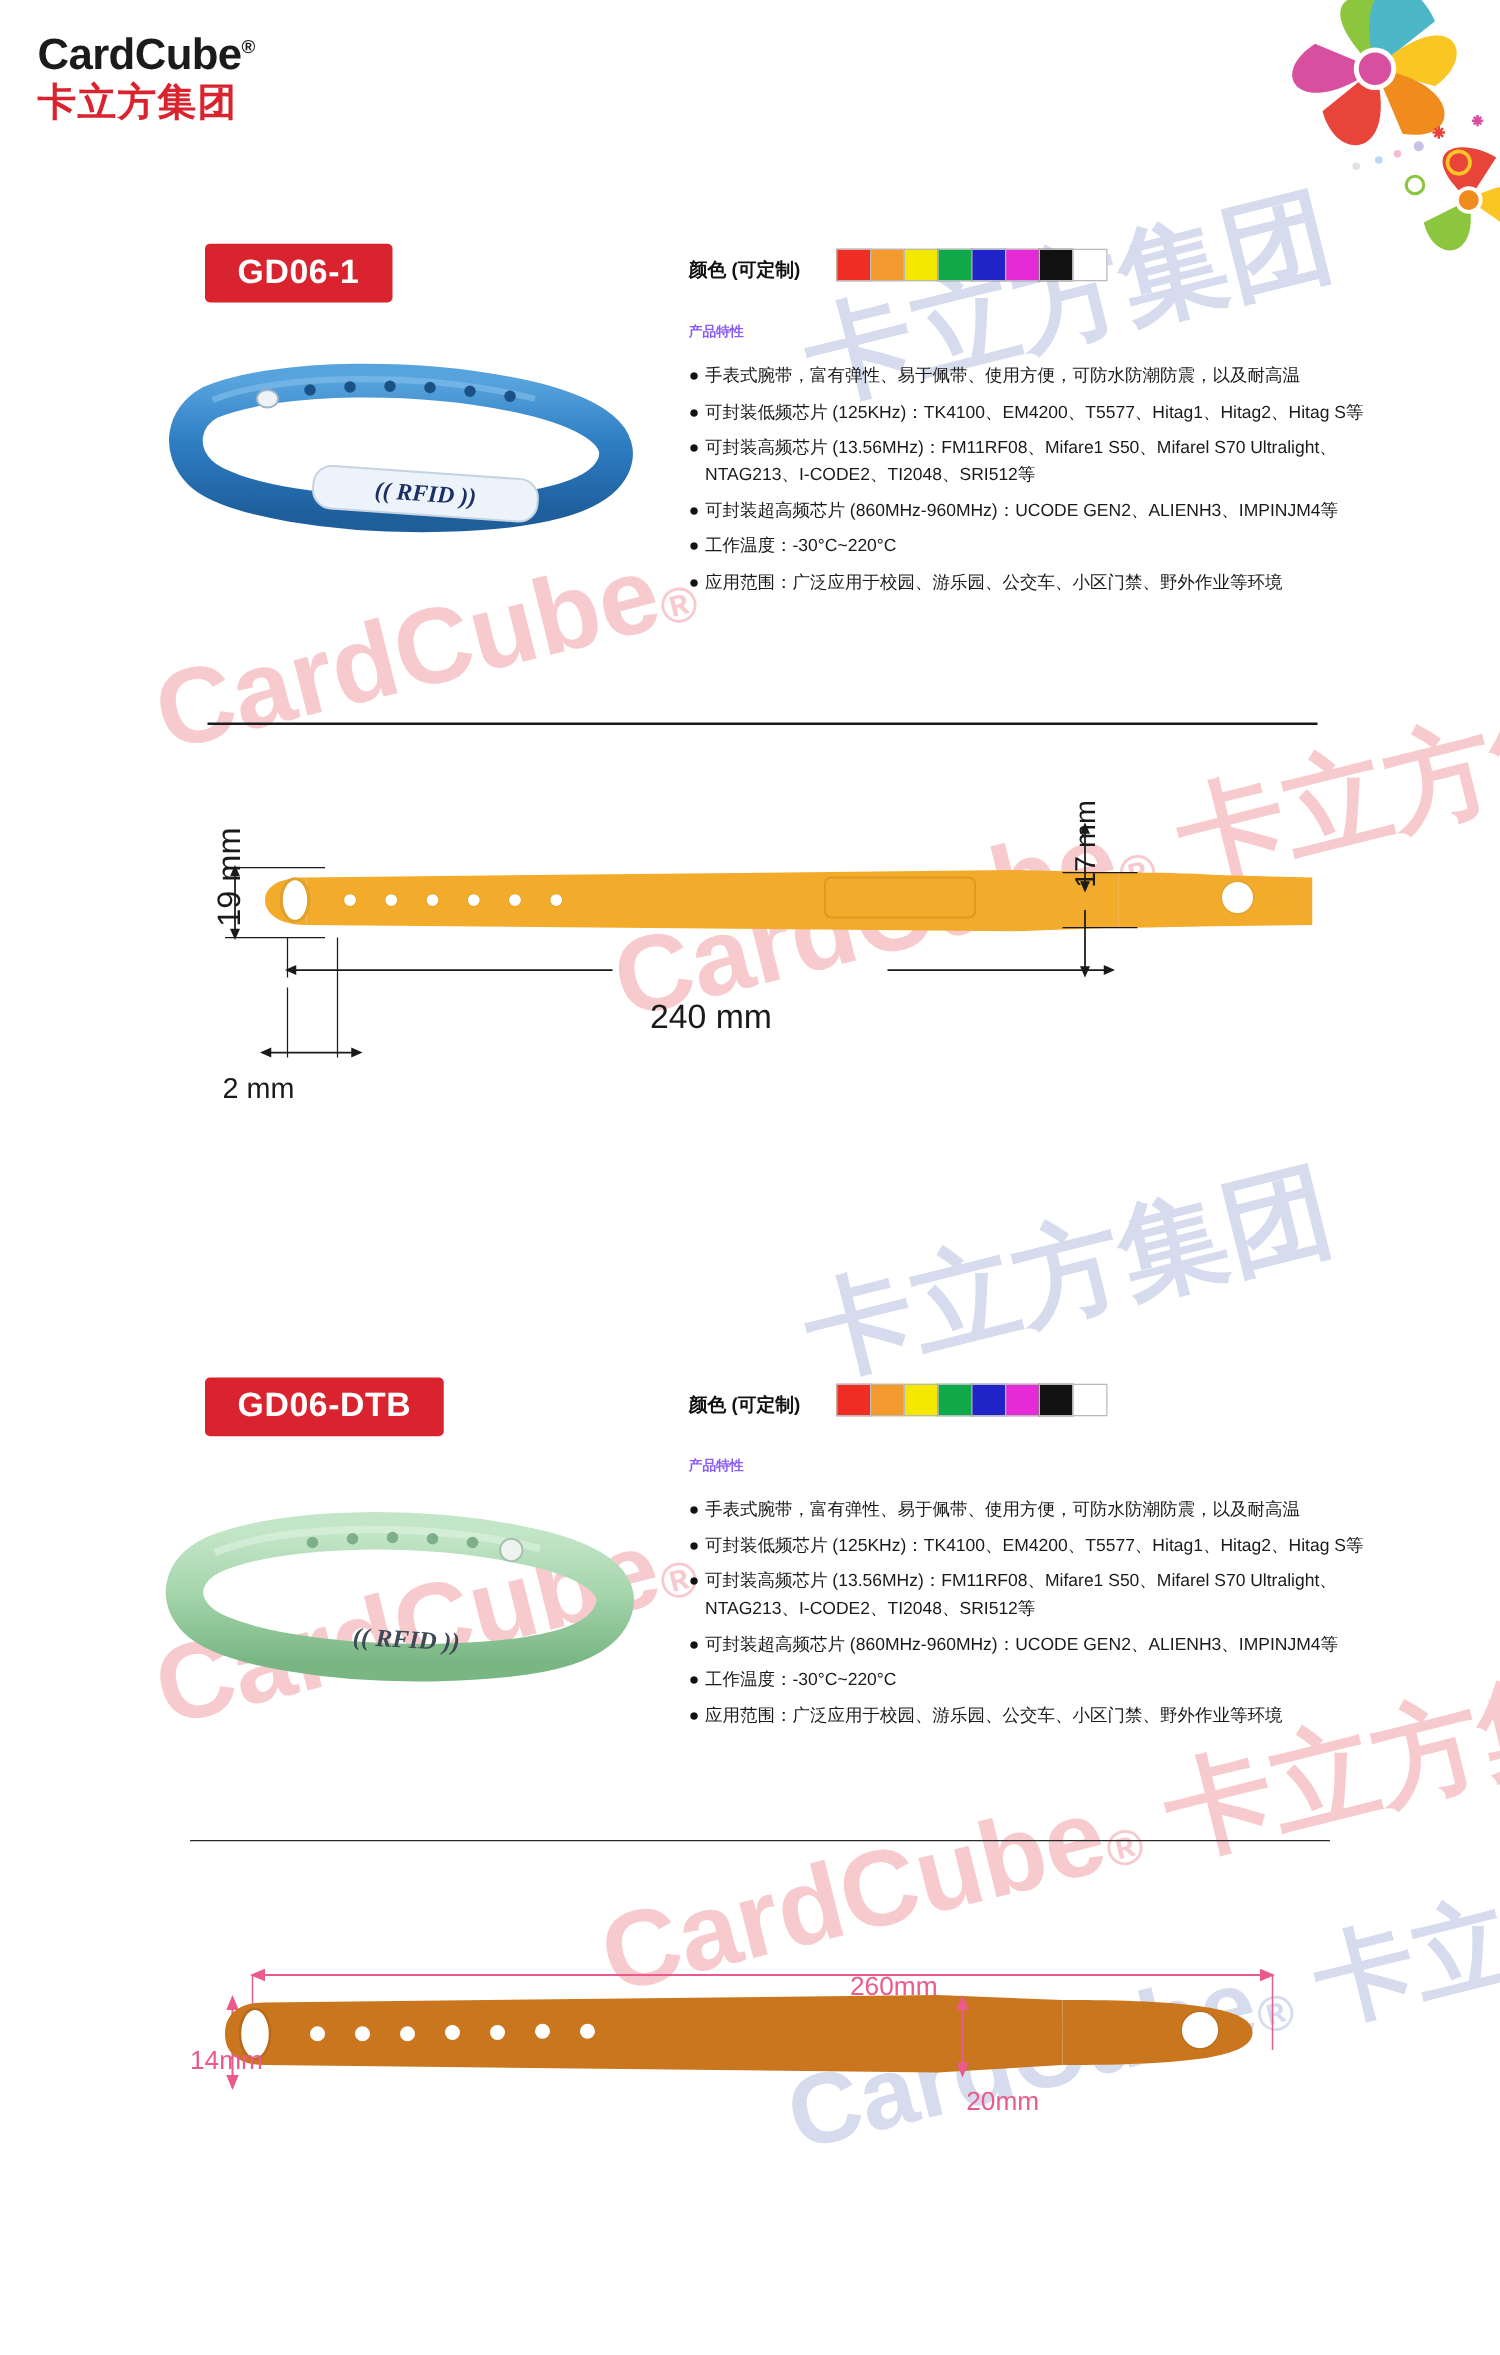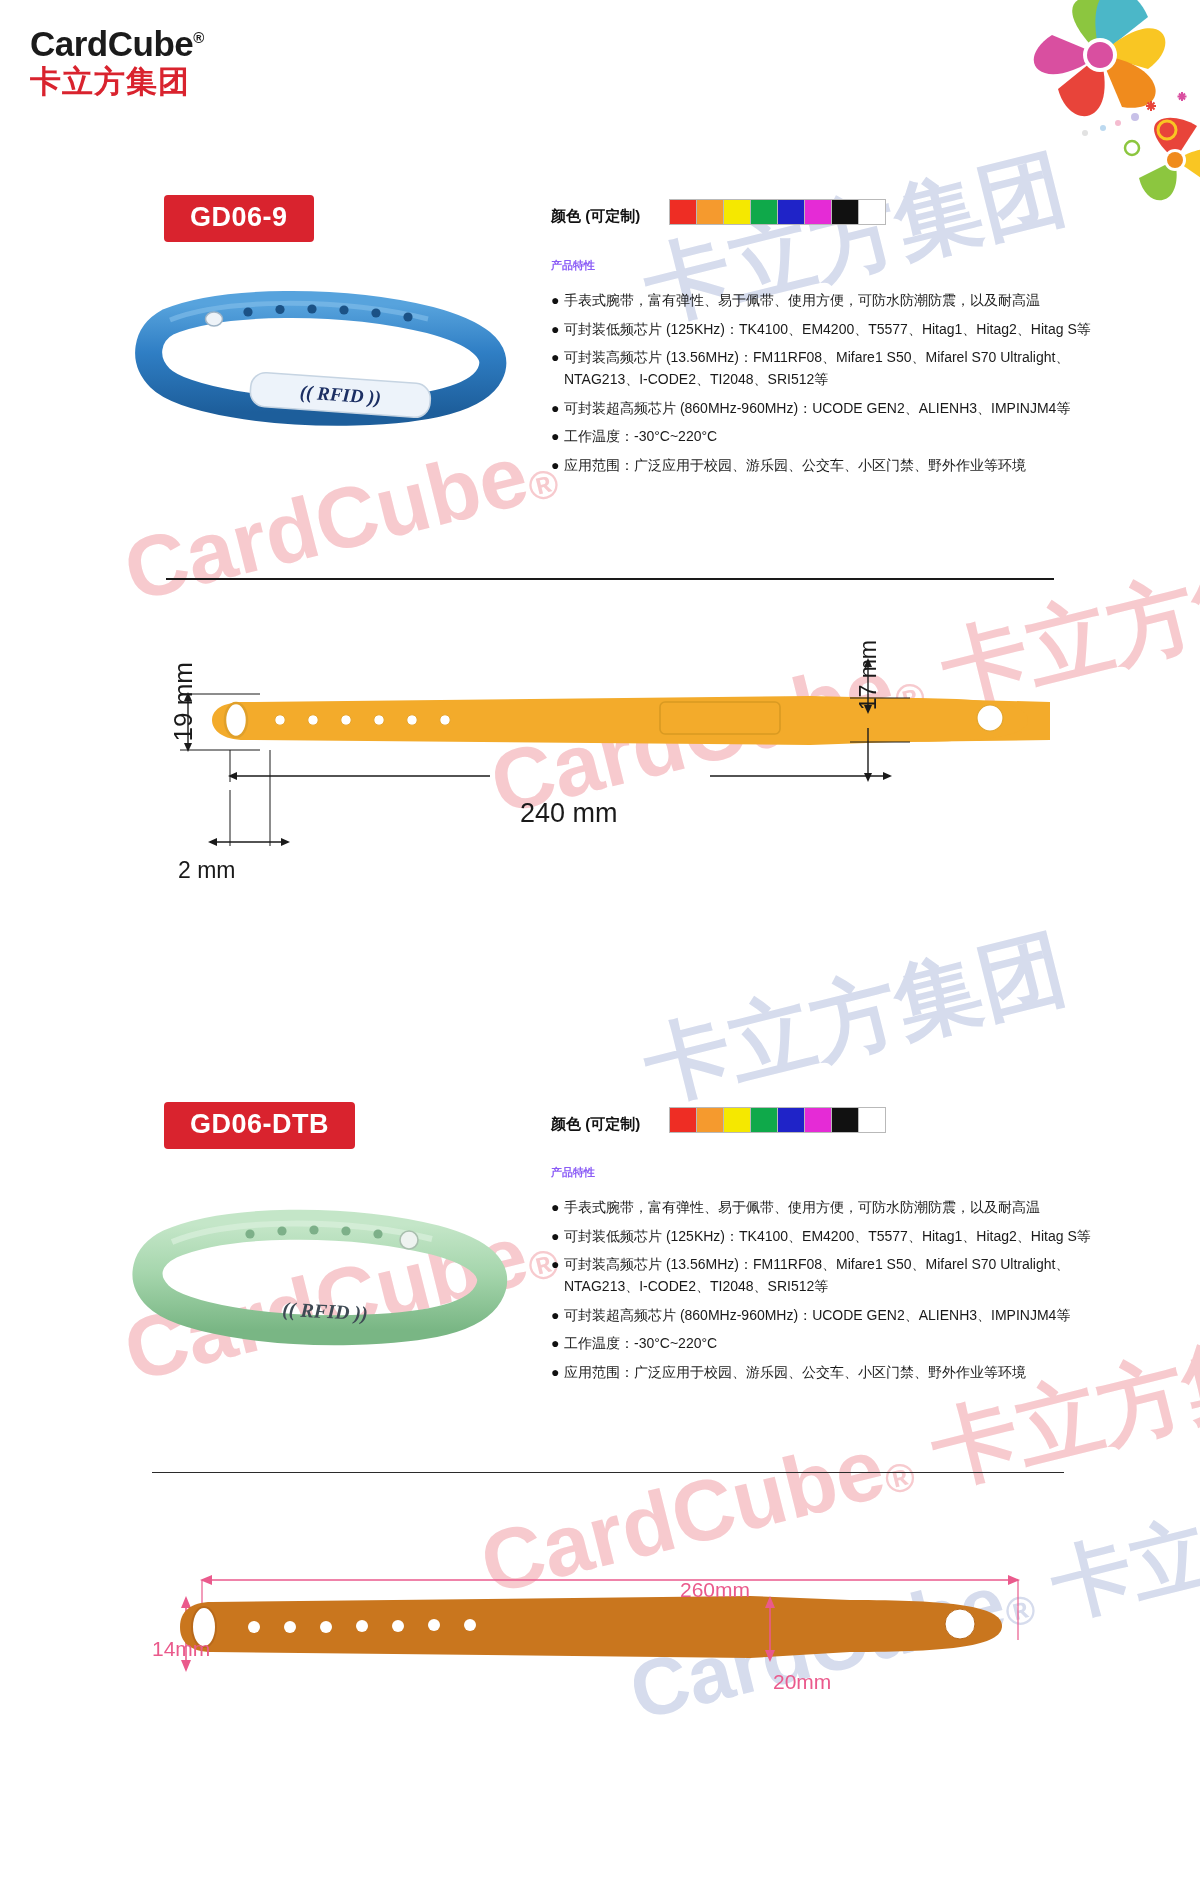--- a/index.html
+++ b/index.html
@@ -164,21 +164,21 @@
     <circle cx="215" cy="133" r="3" fill="#e2e2e2"></circle>
     <g stroke="#e8443a" stroke-width="2" fill="none">
       <path d="M281,101 l0,10 M276,106 l10,0 M277.5,102.5 l7,7 M284.5,102.5 l-7,7"></path>
     </g>
     <g stroke="#d94fa0" stroke-width="2" fill="none">
       <path d="M312,92 l0,9 M307.5,96.5 l9,0 M309,93.5 l6,6 M315,93.5 l-6,6"></path>
     </g>
   </svg>
 </div>
 
-<div class="model-badge" style="left:164px; top:195px;">GD06-9</div>
+<div class="model-badge" style="left:164px; top:195px;">GD06-1</div>
 
 <div class="color-label" style="left:551px; top:207px;">颜色 (可定制)</div>
 <div class="swatches" style="left:670px; top:199px;">
   <div class="swatch" style="background:#ee2d24"></div>
   <div class="swatch" style="background:#f59a2e"></div>
   <div class="swatch" style="background:#f5e800"></div>
   <div class="swatch" style="background:#0fa94a"></div>
   <div class="swatch" style="background:#1f23c8"></div>
   <div class="swatch" style="background:#e52bd6"></div>
   <div class="swatch" style="background:#111111"></div>

